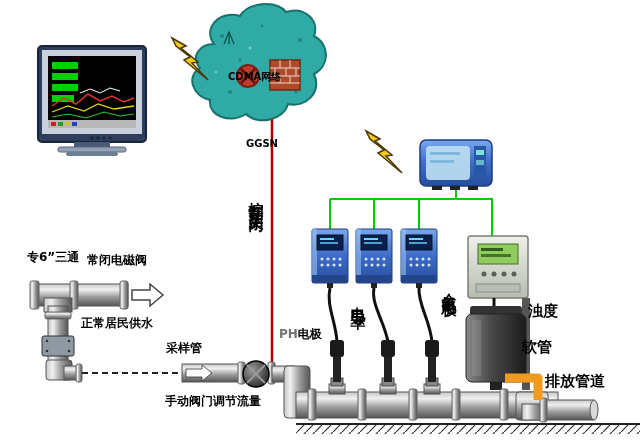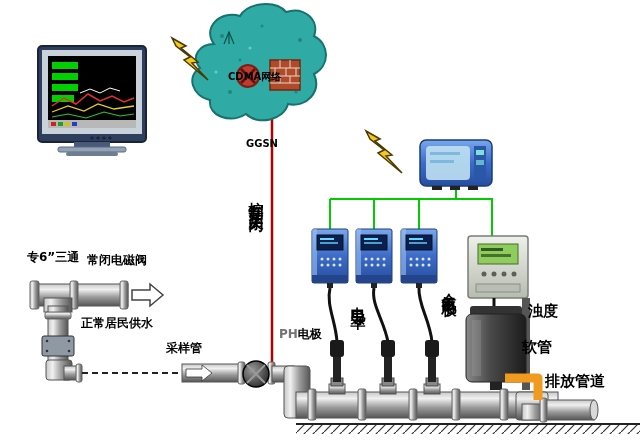--- a/index.html
+++ b/index.html
@@ -323,20 +323,21 @@
   </g>
 
   <path d="M505,378 L538,378 L538,400" fill="none" stroke="#f09a1f" stroke-width="9" stroke-linejoin="round"></path>
 </svg>
 
 <div class="lbl lbl13 vtext" style="left:246px;top:190px;height:116px">控制开启关闭</div>
 <div class="lbl" style="left:27px;top:249px">专6”三通</div>
 <div class="lbl" style="left:87px;top:252px">常闭电磁阀</div>
 <div class="lbl" style="left:81px;top:315px">正常居民供水</div>
 <div class="lbl" style="left:166px;top:340px">采样管</div>
+<div class="lbl" style="left:165px;top:393px">手动阀门调节流量</div>
 <div class="lbl" style="left:279px;top:326px">
   <span class="green">PH</span><span>电极</span>
 </div>
 <div class="lbl lbl13 vtext" style="left:348px;top:295px;height:64px">电导率</div>
 <div class="lbl lbl13 vtext" style="left:439px;top:281px;height:82px">余氯电极</div>
 <div class="lbl lbl13" style="left:528px;top:302px">浊度</div>
 <div class="lbl lbl13" style="left:522px;top:338px">软管</div>
 <div class="lbl lbl13" style="left:545px;top:372px">排放管道</div>
 <div class="lbl lbl10" style="left:228px;top:30px">CDMA网络</div>
 <div class="lbl lbl10" style="left:246px;top:98px">GGSN</div>

